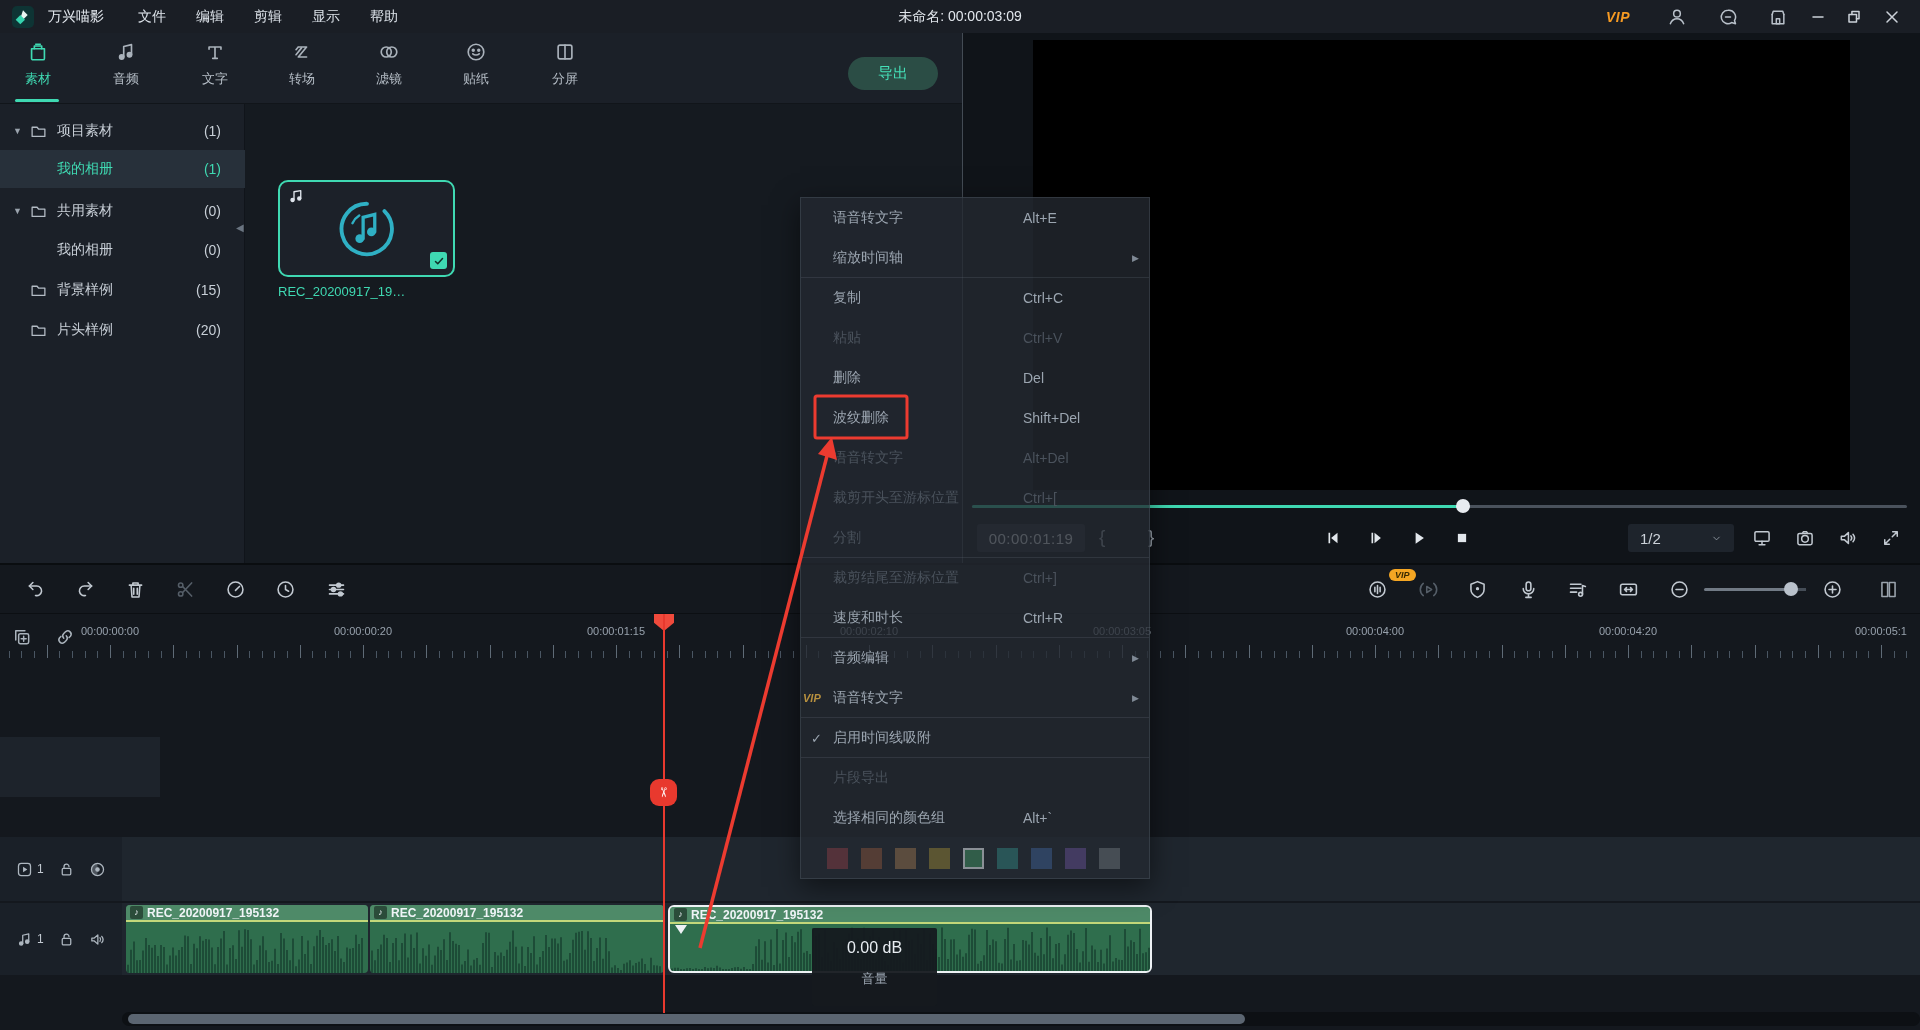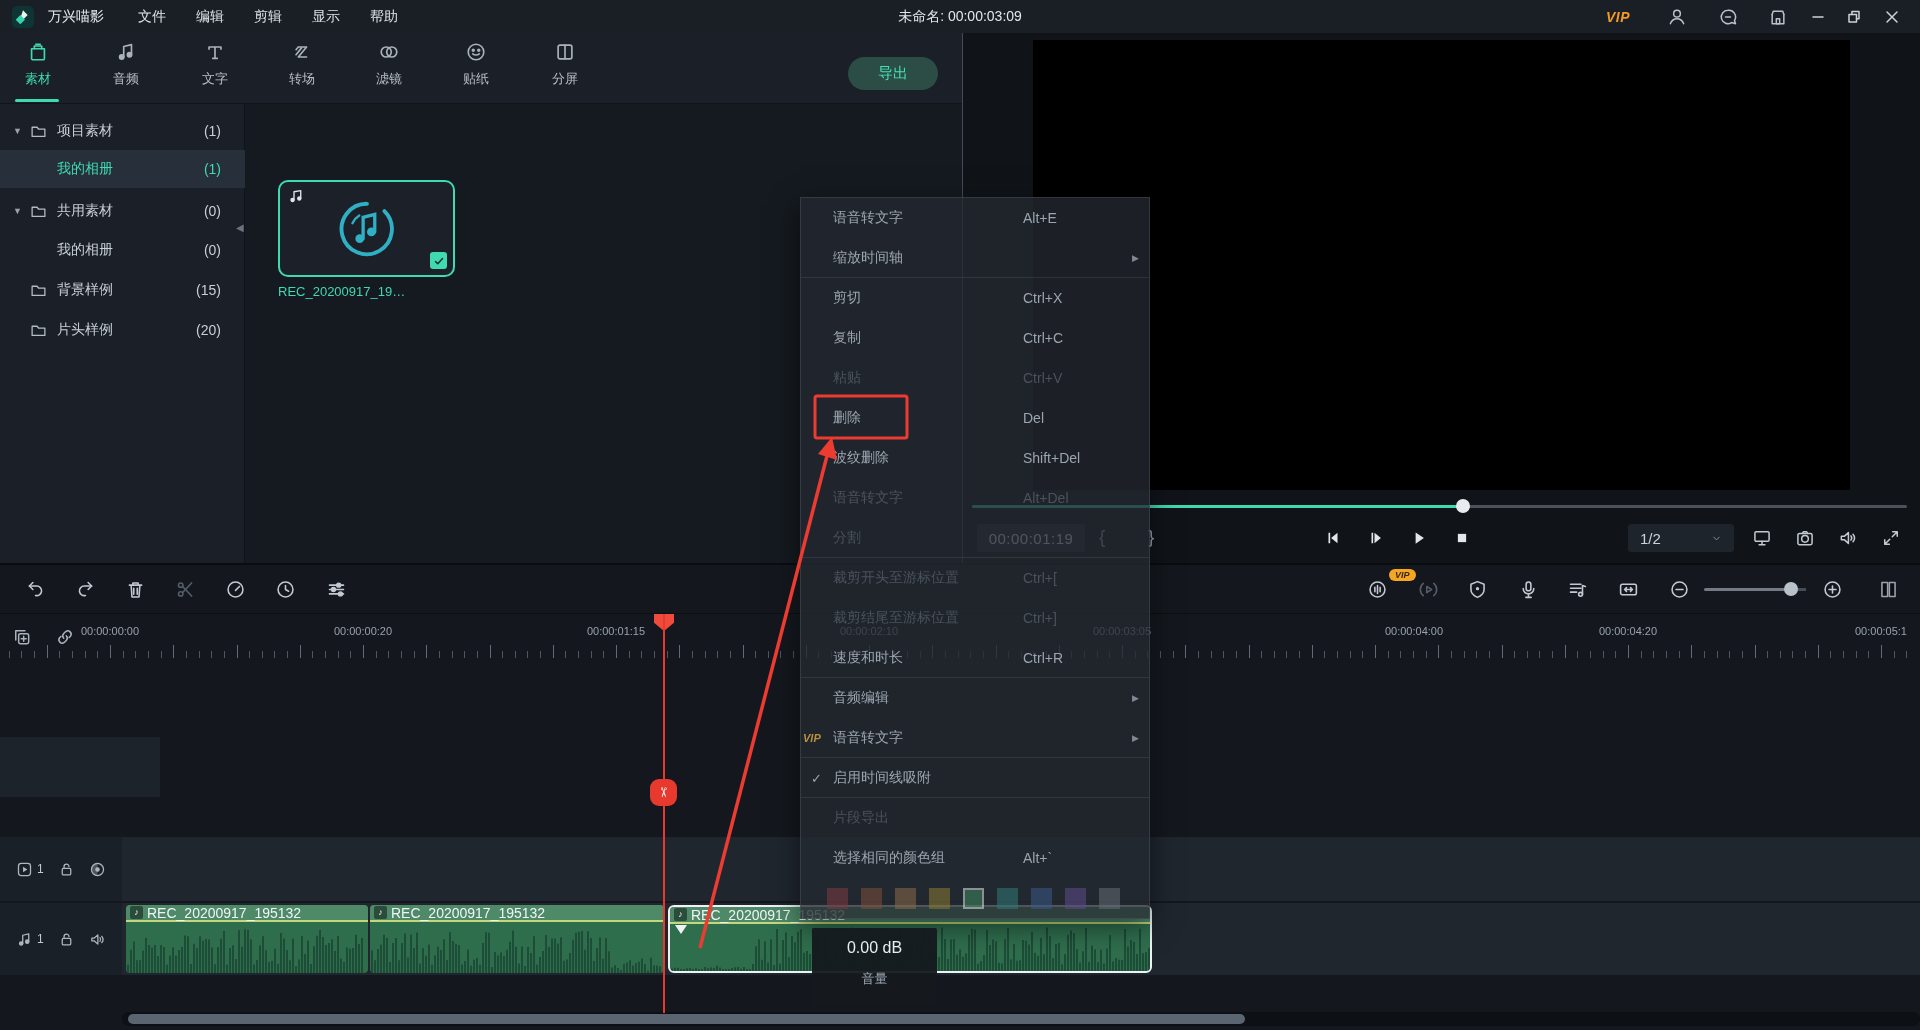--- a/index.html
+++ b/index.html
@@ -86,21 +86,21 @@
 
   .lane { position:absolute; left:0; width:1920px; background:#1f262e; }
   .lane-header { position:absolute; left:0; top:0; width:122px; height:100%; background:#1a2028; display:flex; align-items:center; gap:14px; padding-left:16px; color:#aeb7c0; }
   .trk-ic { width:17px; height:17px; }
   .trk-num { font-size:12px; color:#c3cad2; margin-left:-10px; }
 
   .clip { position:absolute; top:340px; height:68px; border-radius:4px; background:#2f6e4d; overflow:hidden; cursor:pointer; }
   .clip.selected { border:2px solid #eef2f5; border-radius:6px; }
   .clip-namebar { position:absolute; left:0; top:0; width:100%; height:17px; background:#4e8a68; border-bottom:2px solid #c3d87a; display:flex; align-items:center; gap:4px; padding-left:4px; }
   .clip-chip { width:13px; height:13px; border-radius:2px; background:rgba(15,25,20,.55); color:#e8edf0; font-size:9px; line-height:13px; text-align:center; flex:0 0 auto; }
-  .clip-name { font-size:14px; font-weight:normal; color:#f0f4f7; white-space:nowrap; }
+  .clip-name { font-size:12px; font-weight:bold; color:#f0f4f7; white-space:nowrap; }
   .clip svg.wave { position:absolute; left:0; bottom:0; }
   .clip-pin { position:absolute; left:5px; top:18px; width:0; height:0; border-left:6px solid transparent; border-right:6px solid transparent; border-top:9px solid #eef2f5; }
 
   #tl-scroll-track { position:absolute; left:122px; top:447px; width:1798px; height:14px; background:#0d1014; border-radius:7px; }
   #tl-scroll-bar { position:absolute; left:128px; top:449px; width:1117px; height:10px; background:#5b6571; border-radius:5px; cursor:pointer; }
 
   
   #playhead-line { position:absolute; left:663px; top:49px; width:2px; height:399px; background:#e8392e; z-index:8; }
   #playhead-head { position:absolute; left:654px; top:49px; width:20px; height:17px; background:#f04a3c; clip-path:polygon(0 0,100% 0,100% 52%,50% 100%,0 52%); z-index:8; }
   #scissors-badge { position:absolute; left:650px; top:214px; width:27px; height:27px; border-radius:9px; background:#e8392e; color:#fff; display:flex; align-items:center; justify-content:center; z-index:9; }
@@ -607,21 +607,21 @@
   <svg class="ic abs" style="left:55px;top:62px;width:20px;height:20px;color:#aab3bc">
       <use href="#sy-link"></use>
     </svg>
 
   <div id="ruler">
       <span class="ruler-label" style="left: 110px;">00:00:00:00</span>
       <span class="ruler-label" style="left: 363px;">00:00:00:20</span>
       <span class="ruler-label" style="left: 616px;">00:00:01:15</span>
       <span class="ruler-label" style="left: 869px;">00:00:02:10</span>
       <span class="ruler-label" style="left: 1122px;">00:00:03:05</span>
-      <span class="ruler-label" style="left: 1414px;">00:00:04:00</span>
+      <span class="ruler-label" style="left: 1375px;">00:00:04:00</span>
       <span class="ruler-label" style="left: 1628px;">00:00:04:20</span>
       <span class="ruler-label" style="left: 1881px;">00:00:05:1</span>
       <span class="tick" style="left: 8.8px; height: 7px;"></span>
       <span class="tick" style="left: 21.45px; height: 7px;"></span>
       <span class="tick" style="left: 34.1px; height: 7px;"></span>
       <span class="tick major" style="left: 46.75px; height: 13px;"></span>
       <span class="tick" style="left: 59.4px; height: 7px;"></span>
       <span class="tick" style="left: 72.05px; height: 7px;"></span>
       <span class="tick" style="left: 84.7px; height: 7px;"></span>
       <span class="tick" style="left: 97.35px; height: 7px;"></span>
@@ -846,49 +846,45 @@
 <div id="context-menu" class="abs">
     <div class="menu-row">
       <span class="m-label">语音转文字</span>
       <span class="m-short">Alt+E</span>
     </div>
     <div class="menu-row divider-after">
       <span class="m-label">缩放时间轴</span>
       <span class="m-arrow">▶</span>
     </div>
     <div class="menu-row">
-      <span class="m-label">剪切</span>
-      <span class="m-short">Ctrl+X</span>
-    </div>
-    <div class="menu-row">
       <span class="m-label">复制</span>
       <span class="m-short">Ctrl+C</span>
     </div>
     <div class="menu-row disabled">
       <span class="m-label">粘贴</span>
       <span class="m-short">Ctrl+V</span>
     </div>
     <div class="menu-row">
       <span class="m-label">删除</span>
       <span class="m-short">Del</span>
     </div>
     <div class="menu-row">
       <span class="m-label">波纹删除</span>
       <span class="m-short">Shift+Del</span>
     </div>
     <div class="menu-row disabled">
       <span class="m-label">语音转文字</span>
       <span class="m-short">Alt+Del</span>
     </div>
-    <div class="menu-row disabled divider-after">
-      <span class="m-label">分割</span>
-    </div>
     <div class="menu-row disabled">
       <span class="m-label">裁剪开头至游标位置</span>
       <span class="m-short">Ctrl+[</span>
+    </div>
+    <div class="menu-row disabled divider-after">
+      <span class="m-label">分割</span>
     </div>
     <div class="menu-row disabled">
       <span class="m-label">裁剪结尾至游标位置</span>
       <span class="m-short">Ctrl+]</span>
     </div>
     <div class="menu-row divider-after">
       <span class="m-label">速度和时长</span>
       <span class="m-short">Ctrl+R</span>
     </div>
     <div class="menu-row">

